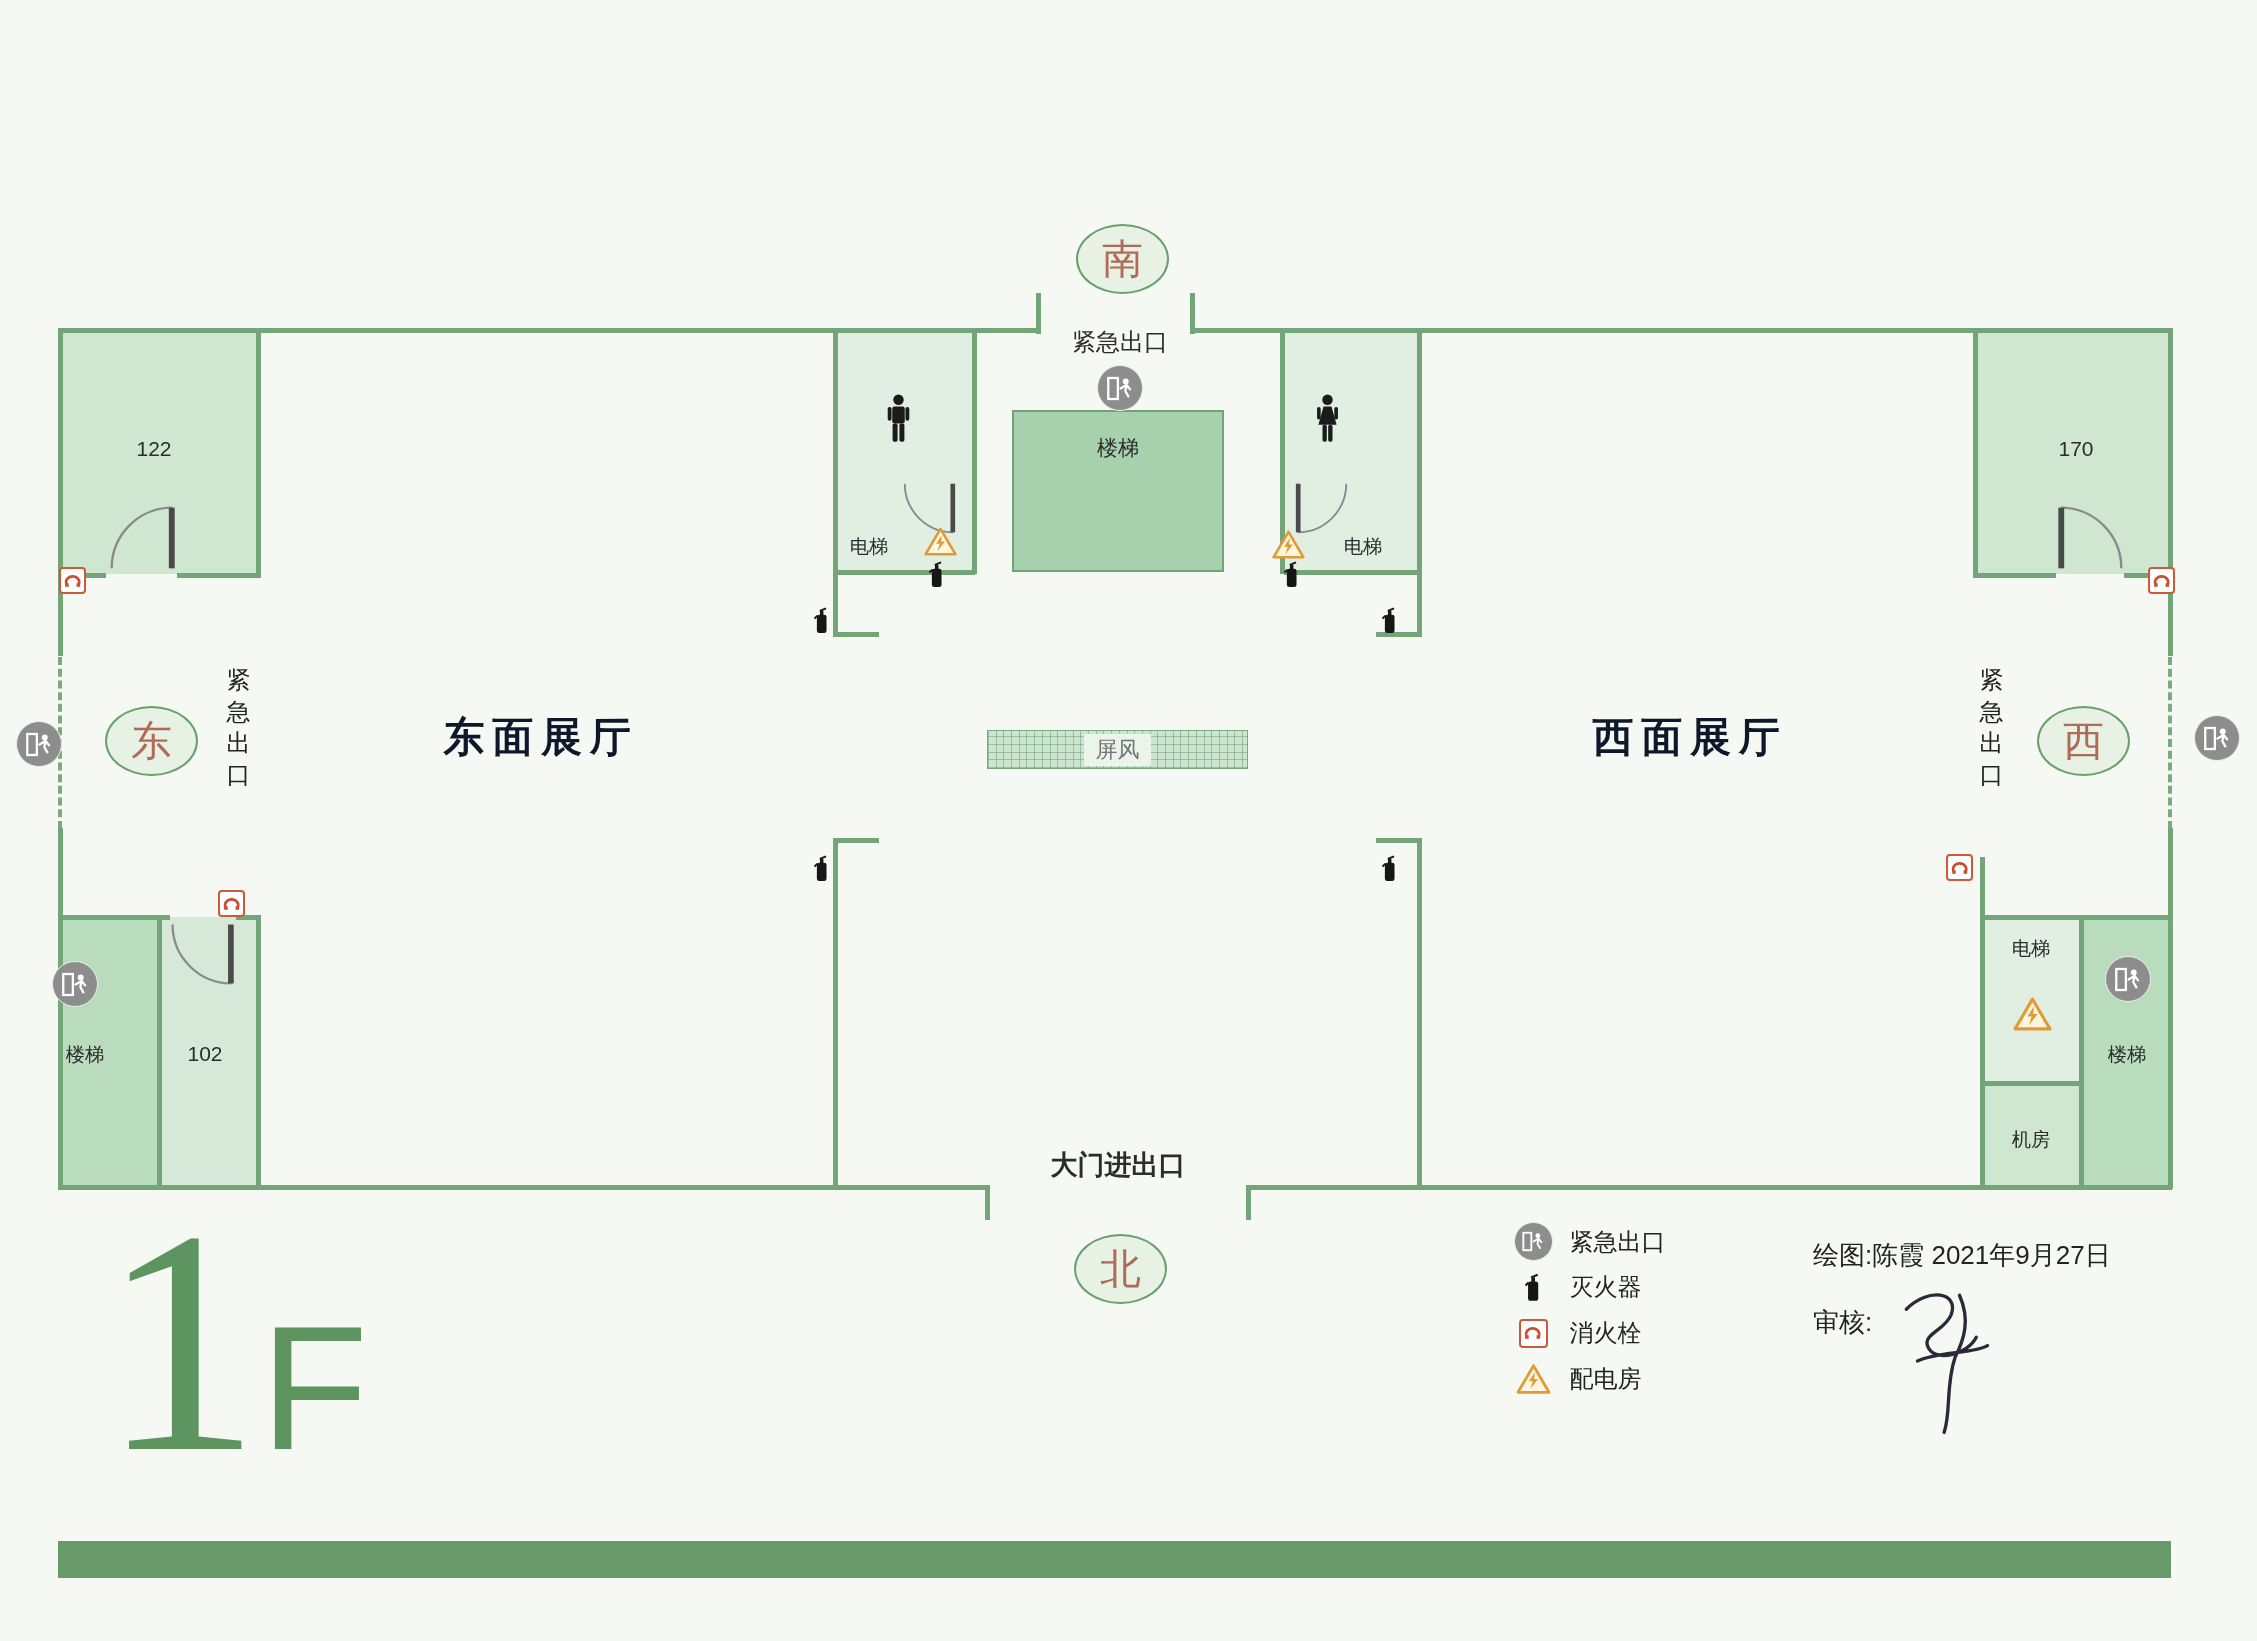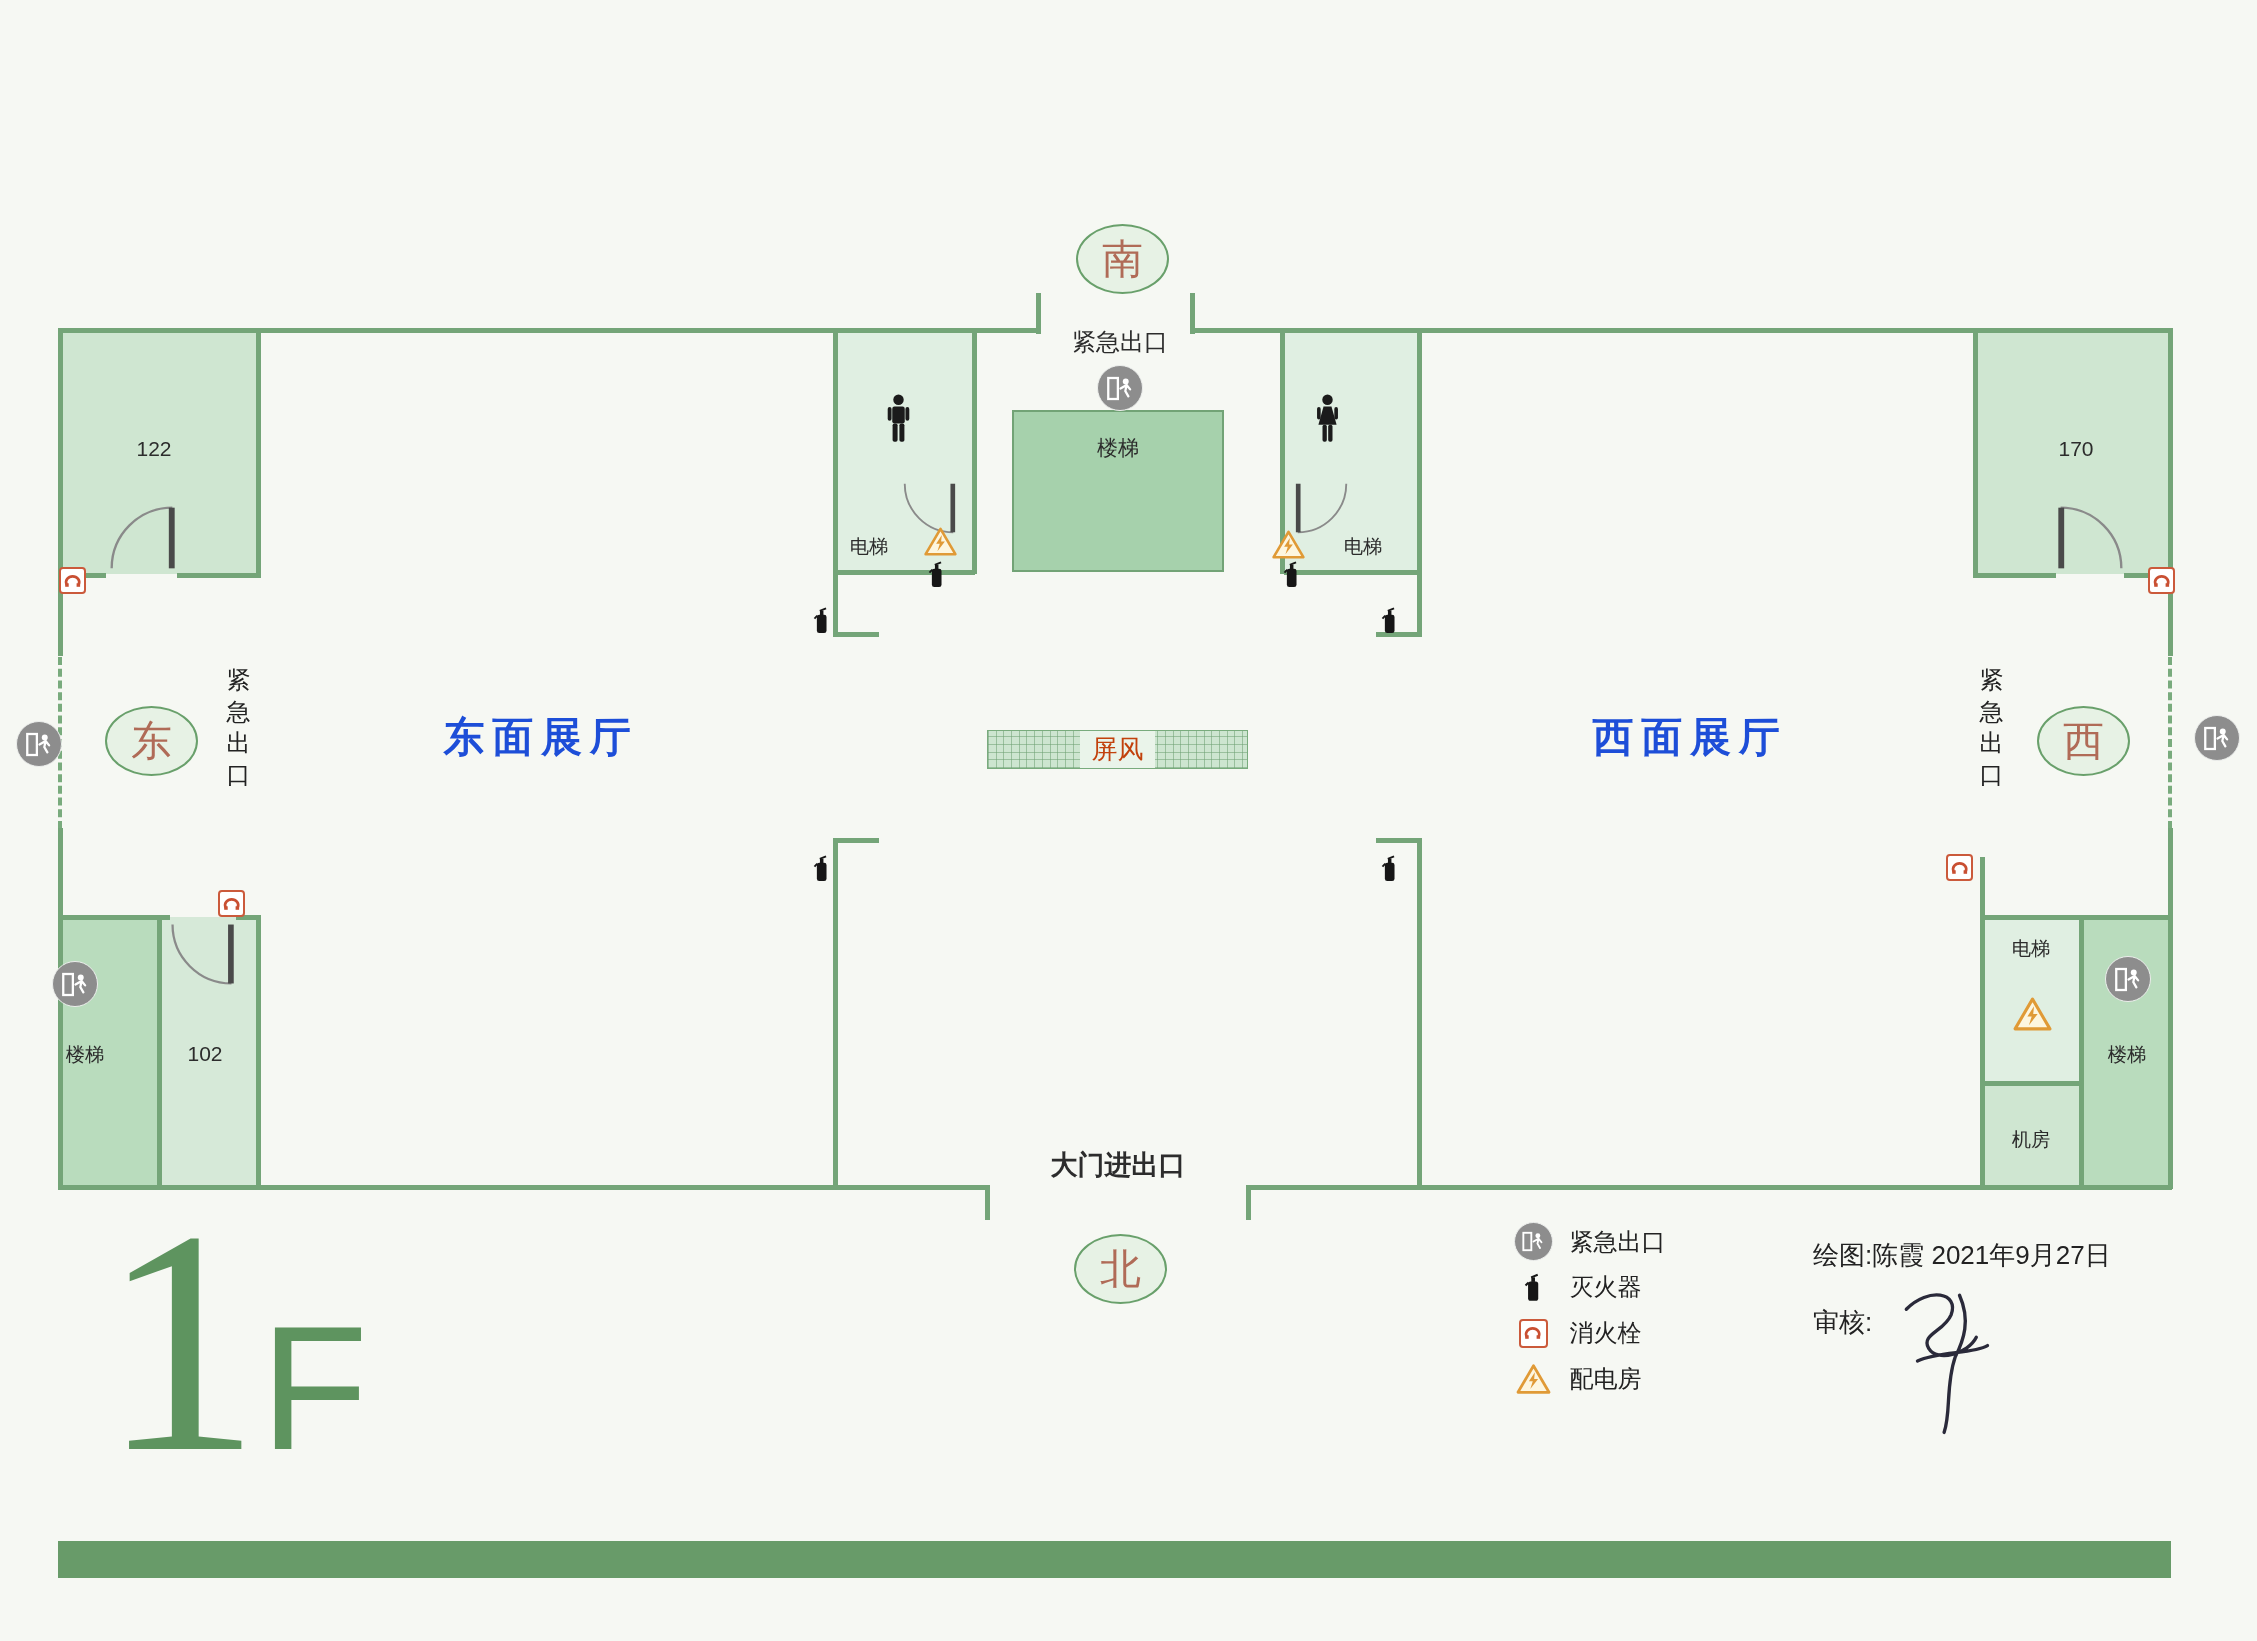--- a/index.html
+++ b/index.html
@@ -24,26 +24,26 @@
   .f-stairs{background:#a6d1ac;border:2.9px solid #72a376;}
   .f-102{background:#d6e9d8;}
   
   .screen{
     background-color:#cde5d0;border:1.9px solid #79ab7d;
     background-image:
       repeating-linear-gradient(90deg, rgba(110,160,115,.55) 0, rgba(110,160,115,.55) 1px, transparent 1px, transparent 7.7px),
       repeating-linear-gradient(0deg, rgba(110,160,115,.55) 0, rgba(110,160,115,.55) 1px, transparent 1px, transparent 7.7px);
     display:flex;align-items:center;justify-content:center;
   }
-  .screen .lbl{background:#eaf4ea;padding:1px 11.6px;font-size:26px;color:#c2410c;}
+  .screen .lbl{background:#eaf4ea;padding:1px 11.6px;font-size:22px;color:#737373;}
   
   .rlabel{position:absolute;transform:translate(-50%,-50%);font-size:21px;color:#2c2c2c;white-space:nowrap;z-index:6;}
   .small{font-size:19.3px;text-align:center;}
   .bold{font-weight:bold;}
-  .hall-label{position:absolute;transform:translate(-50%,-50%);font-size:41px;color:#1d4ed8;font-weight:bold;letter-spacing:7.7px;z-index:6;}
+  .hall-label{position:absolute;transform:translate(-50%,-50%);font-size:41px;color:#0f172a;font-weight:bold;letter-spacing:7.7px;z-index:6;}
   .vtext{position:absolute;width:29px;font-size:24px;line-height:1.32;text-align:center;word-break:break-all;color:#222;z-index:6;}
   
   .compass{
     position:absolute;width:89px;height:66px;border:2.9px solid #69a06b;border-radius:50%;
     background:#e7f2e5;display:flex;align-items:center;justify-content:center;
     font-family:"Liberation Serif", serif;font-size:41px;color:#b06b57;z-index:7;
   }
   
   .exit{
     position:absolute;width:46px;height:46px;border-radius:50%;

